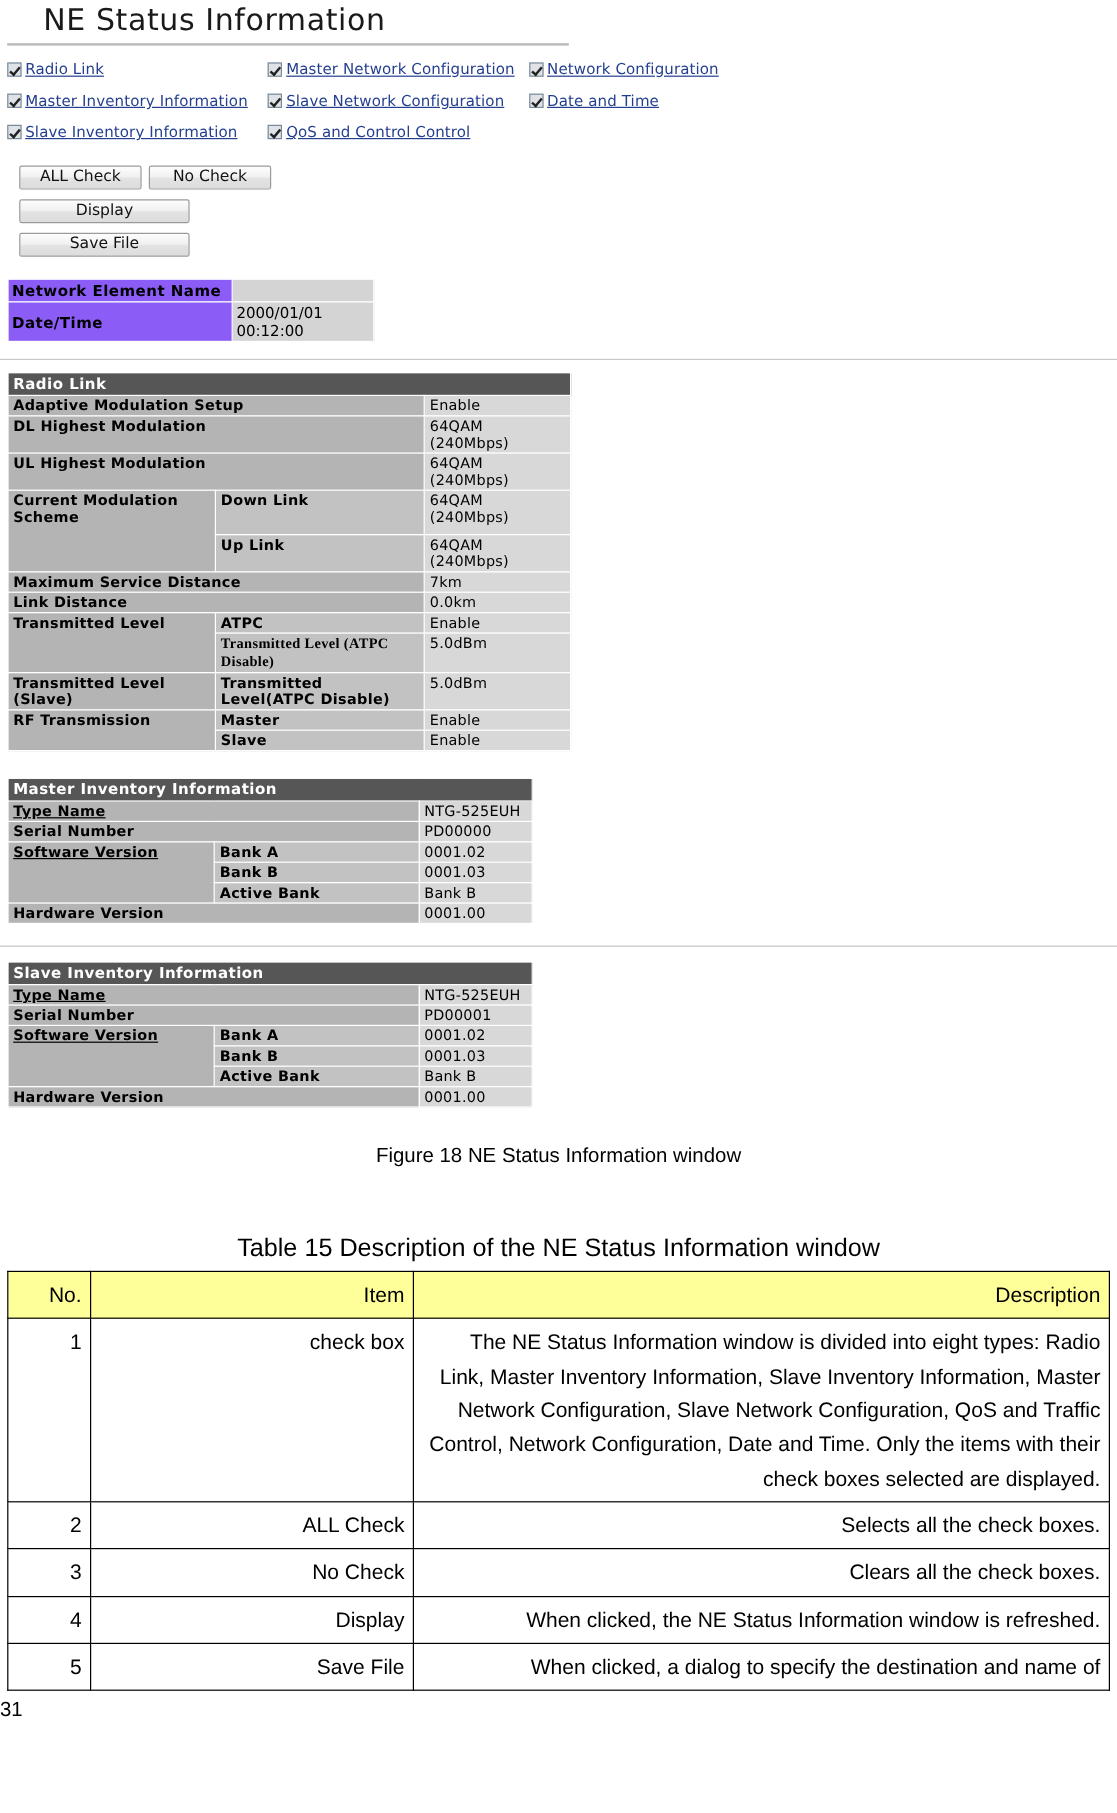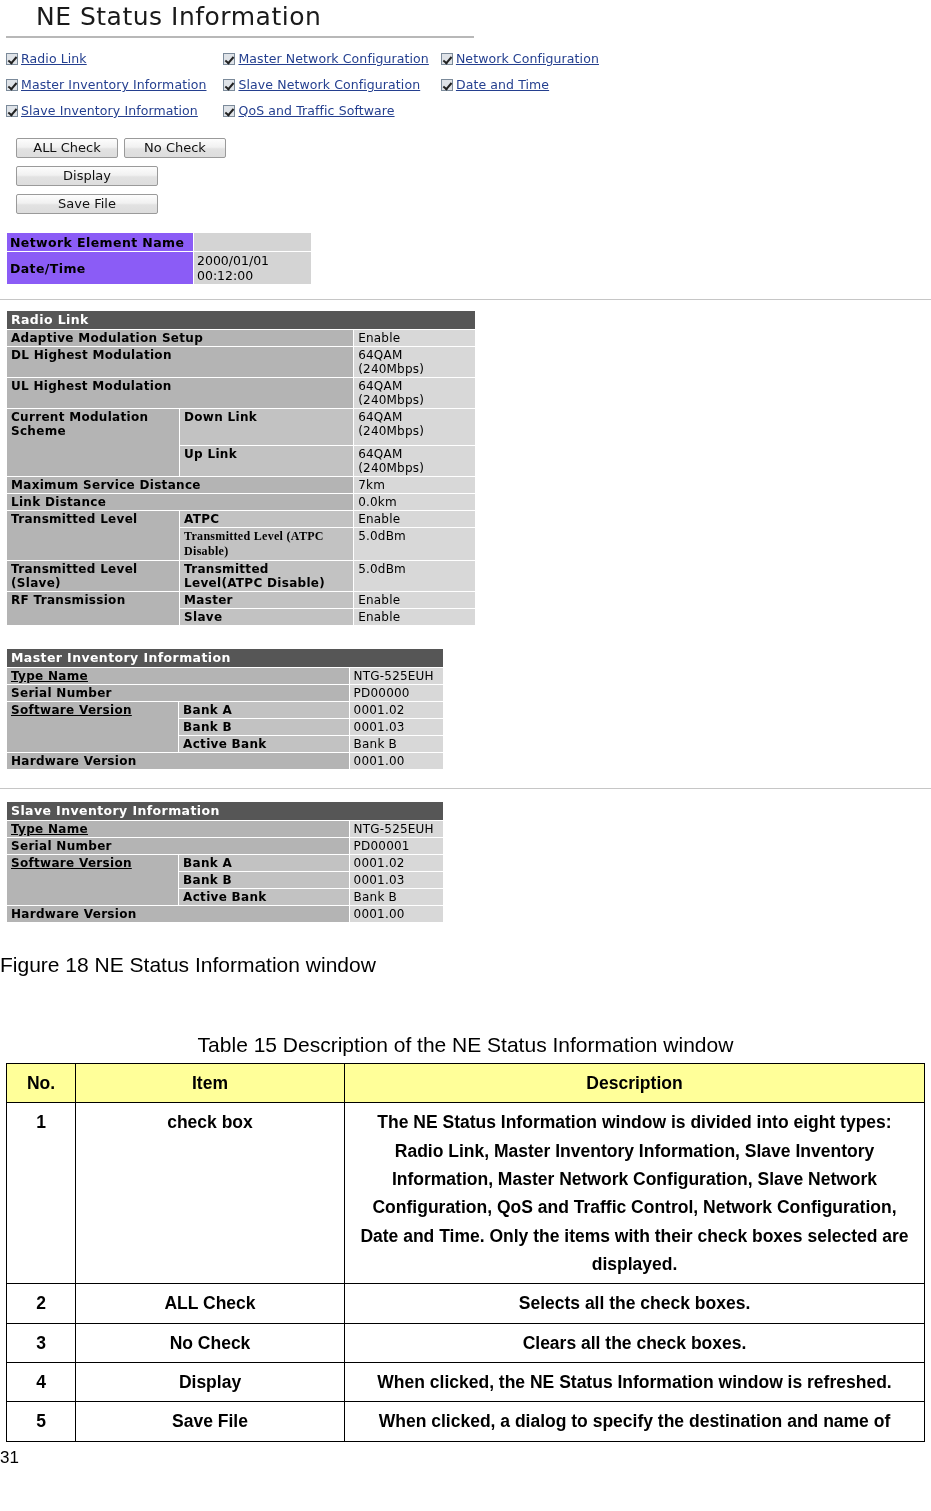--- a/index.html
+++ b/index.html
@@ -183,44 +183,44 @@
   .tbl-inv .c1 { width: 172px; text-decoration: underline; }
   .tbl-inv .c2 { width: 172px; }
   .tbl-inv .c3 { width: 88px; }
 
   
   .doc {
     font-family: "Liberation Sans", sans-serif;
     color: #000;
   }
   .fig-caption {
-    text-align: left;
-    font-size: 21px;
+    text-align: center;
+    font-size: 17px;
     margin-top: 28px;
   }
   .tbl-caption {
     text-align: center;
     font-size: 21px;
     margin-top: 56px;
     margin-bottom: 6px;
   }
 
   table.desc {
     width: 919px;
     margin: 0 auto;
     border-collapse: collapse;
     table-layout: fixed;
     font-size: 17.5px;
   }
   table.desc th, table.desc td {
     border: 1px solid #000000;
     padding: 5px 7px;
-    text-align: center;
+    text-align: right;
     vertical-align: top;
-    font-weight: bold;
+    font-weight: normal;
     line-height: 1.62;
   }
   table.desc thead th {
     background: #ffff99;
     height: 28px;
   }
   .col-no   { width: 54px; }
   .col-item { width: 254px; }
 
   .page-num {
@@ -260,21 +260,21 @@
       <span class="cbx-item cbx-col-3">
         <span class="cbx"></span><span class="cbx-label">Date and Time</span>
       </span>
     </div>
 
     <div class="check-row">
       <span class="cbx-item cbx-col-1">
         <span class="cbx"></span><span class="cbx-label">Slave Inventory Information</span>
       </span>
       <span class="cbx-item cbx-col-2">
-        <span class="cbx"></span><span class="cbx-label">QoS and Traffic Software</span>
+        <span class="cbx"></span><span class="cbx-label">QoS and Control Control</span>
       </span>
     </div>
   </div>
 
   <div class="btn-row">
     <span class="btn btn-all">ALL Check</span><span class="btn btn-no">No Check</span>
   </div>
   <div class="btn-row" style="margin-top:4px;">
     <span class="btn btn-wide">Display</span>
   </div>

